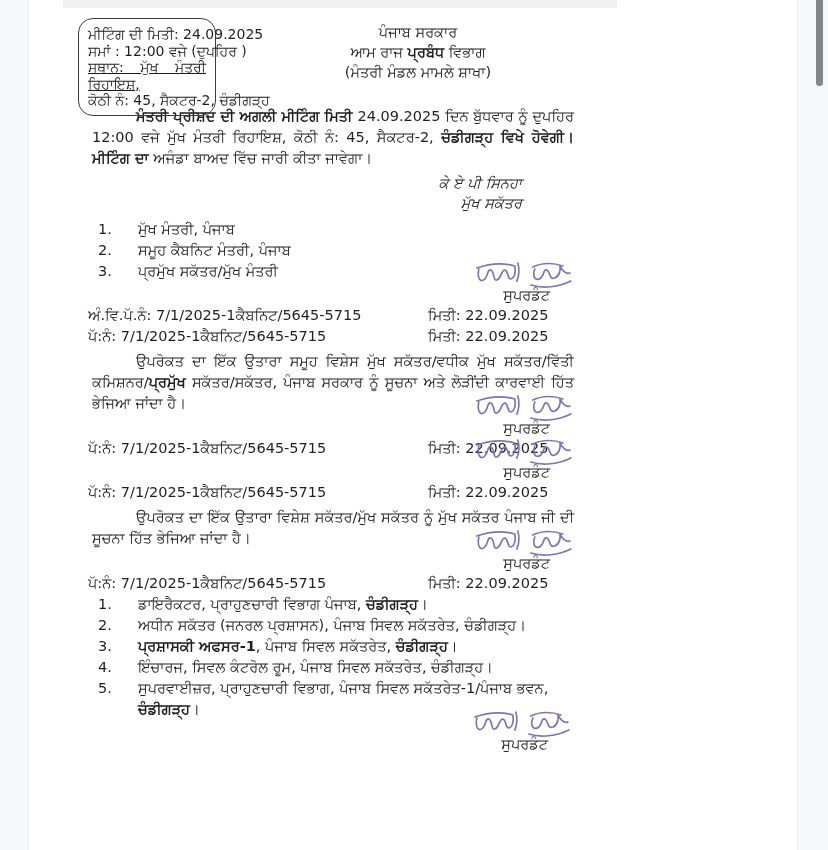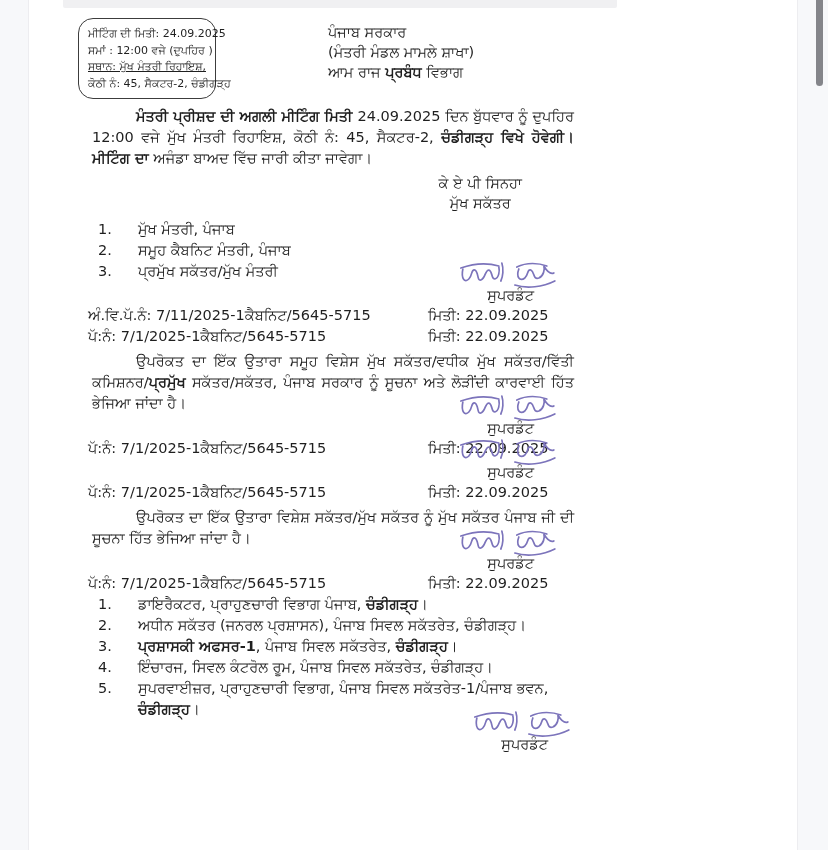--- a/index.html
+++ b/index.html
@@ -28,41 +28,41 @@
   }
   .doc{
     position:absolute;left:88px;top:0;width:490px;
     font-size:14.5px;line-height:21px;
   }
   .header-area{position:relative;height:102px;}
   .info-box{
     position:absolute;left:-10px;top:18px;width:118px;
     padding:7px 9px 6px 9px;
     border:1.6px solid #3c3c3c;border-radius:15px;
-    font-size:11px;line-height:16.5px;white-space:nowrap;
+    font-size:14px;line-height:16.5px;white-space:nowrap;
   }
   .info-box .jline{text-align:justify;text-align-last:justify;white-space:normal;text-decoration:underline;}
   .letterhead{
     position:absolute;left:240px;top:22px;width:180px;
-    text-align:left;font-size:14.5px;line-height:20px;
+    text-align:center;font-size:14.5px;line-height:20px;
   }
   .para{margin:4px;text-align:justify;text-indent:44px;}
   .signatory{
     width:fit-content;margin:2px 56px 6px auto;
-    text-align:center;line-height:20px;
+    text-align:right;line-height:20px;font-style:italic;
   }
   .list{margin:0;padding:0;}
   .list-row{display:flex;padding-left:10px;}
   .list-num{flex:0 0 34px;}
   .list-text{flex:1;margin-left:6px;}
   .ref-row{display:flex;}
   .ref-no{flex:0 0 340px;}
   .sig{
     position:relative;width:fit-content;
-    margin:3px 44px 0 auto;text-align:center;line-height:20px;
+    margin:3px 28px 0 auto;text-align:center;line-height:20px;
   }
   .sig svg{
     position:absolute;left:50%;bottom:12px;transform:translateX(-54%);
     pointer-events:none;
   }
   .sig-last{margin-top:14px;margin-right:30px;}
   .b{font-weight:bold;}
 </style>
 </head>
 <body>
@@ -76,22 +76,22 @@
 
   <div class="header-area">
     <div class="info-box">
       <div>ਮੀਟਿੰਗ ਦੀ ਮਿਤੀ: 24.09.2025</div>
       <div>ਸਮਾਂ : 12:00 ਵਜੇ (ਦੁਪਹਿਰ )</div>
       <div class="jline">ਸਥਾਨ: ਮੁੱਖ ਮੰਤਰੀ ਰਿਹਾਇਸ਼,</div>
       <div>ਕੋਠੀ ਨੰ: 45, ਸੈਕਟਰ-2, ਚੰਡੀਗੜ੍ਹ</div>
     </div>
     <div class="letterhead">
       <div>ਪੰਜਾਬ ਸਰਕਾਰ</div>
+      <div><span>ਆਮ ਰਾਜ </span><span class="b">ਪ੍ਰਬੰਧ</span><span> ਵਿਭਾਗ</span></div>
       <div>(ਮੰਤਰੀ ਮੰਡਲ ਮਾਮਲੇ ਸ਼ਾਖਾ)</div>
-      <div><span>ਆਮ ਰਾਜ </span><span class="b">ਪ੍ਰਬੰਧ</span><span> ਵਿਭਾਗ</span></div>
     </div>
   </div>
 
   <p class="para"><span class="b">ਮੰਤਰੀ ਪ੍ਰੀਸ਼ਦ ਦੀ ਅਗਲੀ ਮੀਟਿੰਗ ਮਿਤੀ </span><span>24.09.2025 ਦਿਨ ਬੁੱਧਵਾਰ ਨੂੰ ਦੁਪਹਿਰ 12:00 ਵਜੇ ਮੁੱਖ ਮੰਤਰੀ ਰਿਹਾਇਸ਼, ਕੋਠੀ ਨੰ: 45, ਸੈਕਟਰ-2, </span><span class="b">ਚੰਡੀਗੜ੍ਹ ਵਿਖੇ ਹੋਵੇਗੀ। ਮੀਟਿੰਗ ਦਾ</span><span> ਅਜੰਡਾ ਬਾਅਦ ਵਿੱਚ ਜਾਰੀ ਕੀਤਾ ਜਾਵੇਗਾ।</span></p>
 
   <div class="signatory">
     <div>ਕੇ ਏ ਪੀ  ਸਿਨਹਾ</div>
     <div>ਮੁੱਖ ਸਕੱਤਰ</div>
   </div>
 
@@ -119,21 +119,21 @@
         <path d="M47 8 C 49 14, 48 22, 46 26"></path>
         <path d="M62 12 C 72 7, 84 8, 92 11"></path>
         <path d="M64 14 C 61 22, 65 27, 70 23 C 74 19, 72 14, 76 15 C 80 17, 78 25, 84 23 C 89 21, 90 14, 89 11 C 92 16, 95 20, 99 18"></path>
         <path d="M60 30 C 72 34, 88 32, 100 26"></path>
       </g>
     </svg>
     <div class="sig-label">ਸੁਪਰਡੰਟ</div>
   </div>
 
   <div class="ref-row">
-    <span class="ref-no">ਅੰ.ਵਿ.ਪੱ.ਨੰ: 7/11/2025-1ਕੈਬਨਿਟ/5645-5715</span>
+    <span class="ref-no">ਅੰ.ਵਿ.ਪੱ.ਨੰ: 7/1/2025-1ਕੈਬਨਿਟ/5645-5715</span>
     <span class="ref-date">ਮਿਤੀ: 22.09.2025</span>
   </div>
   <div class="ref-row">
     <span class="ref-no">ਪੱ:ਨੰ: 7/1/2025-1ਕੈਬਨਿਟ/5645-5715</span>
     <span class="ref-date">ਮਿਤੀ: 22.09.2025</span>
   </div>
 
   <p class="para"><span>ਉਪਰੋਕਤ ਦਾ ਇੱਕ ਉਤਾਰਾ ਸਮੂਹ ਵਿਸ਼ੇਸ ਮੁੱਖ ਸਕੱਤਰ/ਵਧੀਕ ਮੁੱਖ ਸਕੱਤਰ/ਵਿੱਤੀ ਕਮਿਸ਼ਨਰ/</span><span class="b">ਪ੍ਰਮੁੱਖ</span><span> ਸਕੱਤਰ/ਸਕੱਤਰ, ਪੰਜਾਬ ਸਰਕਾਰ ਨੂੰ ਸੂਚਨਾ ਅਤੇ ਲੋੜੀਂਦੀ ਕਾਰਵਾਈ ਹਿੱਤ ਭੇਜਿਆ ਜਾਂਦਾ ਹੈ।</span></p>
 
   <div class="sig">

